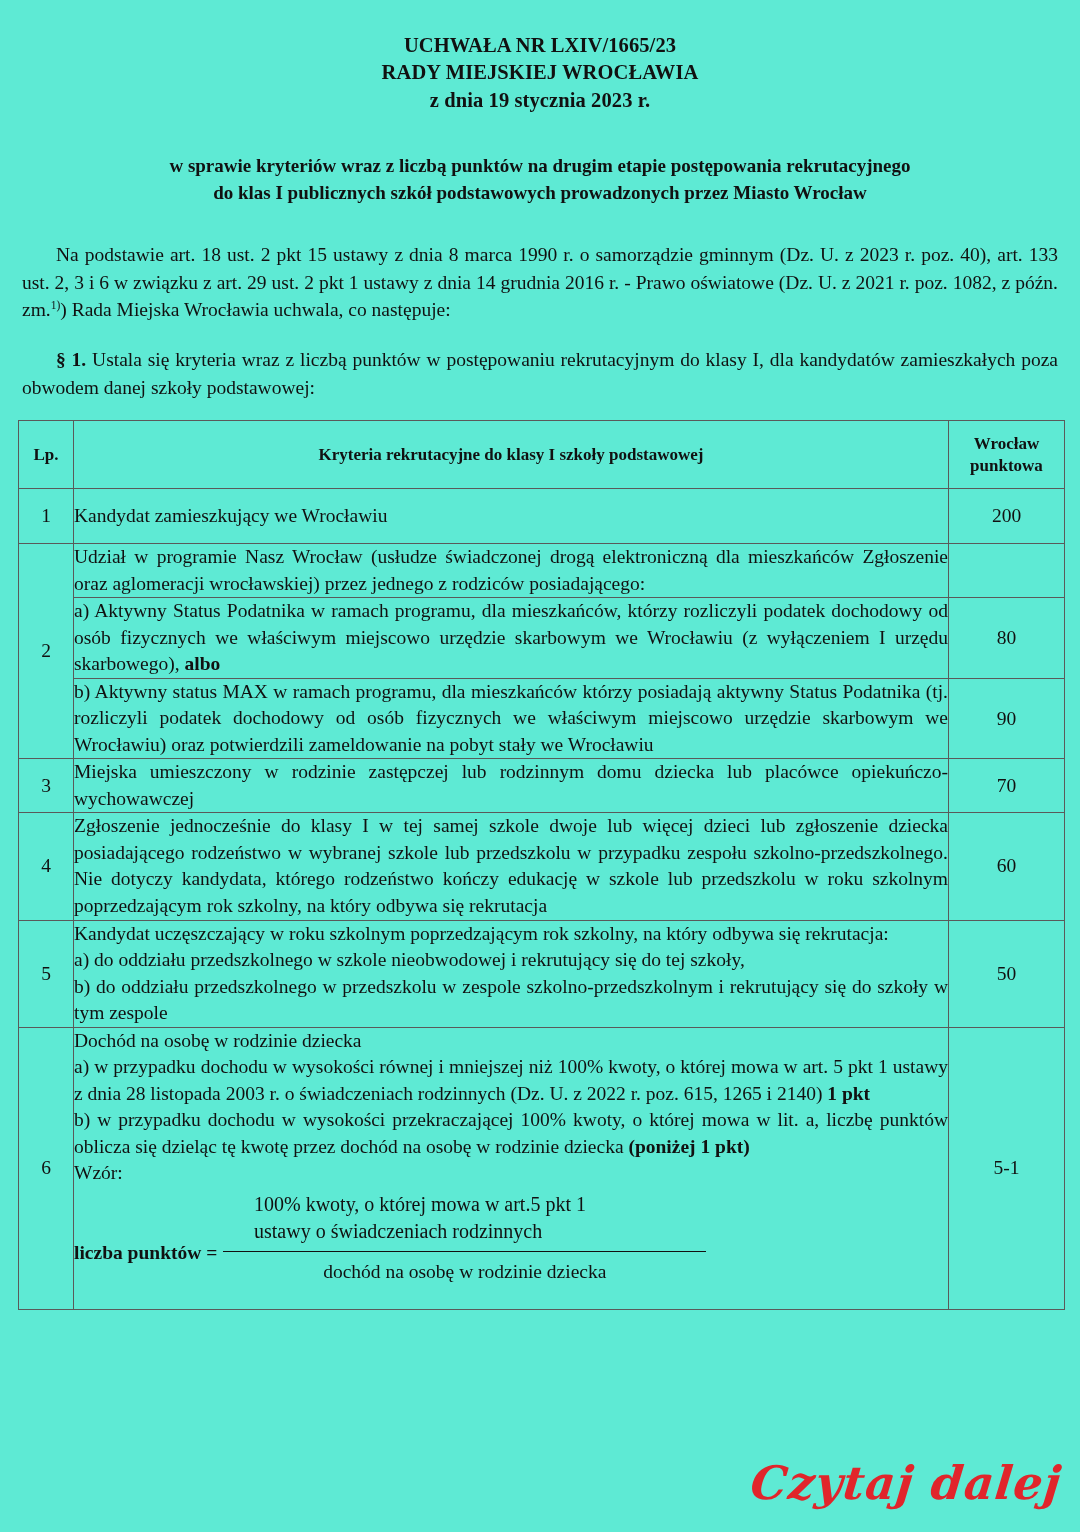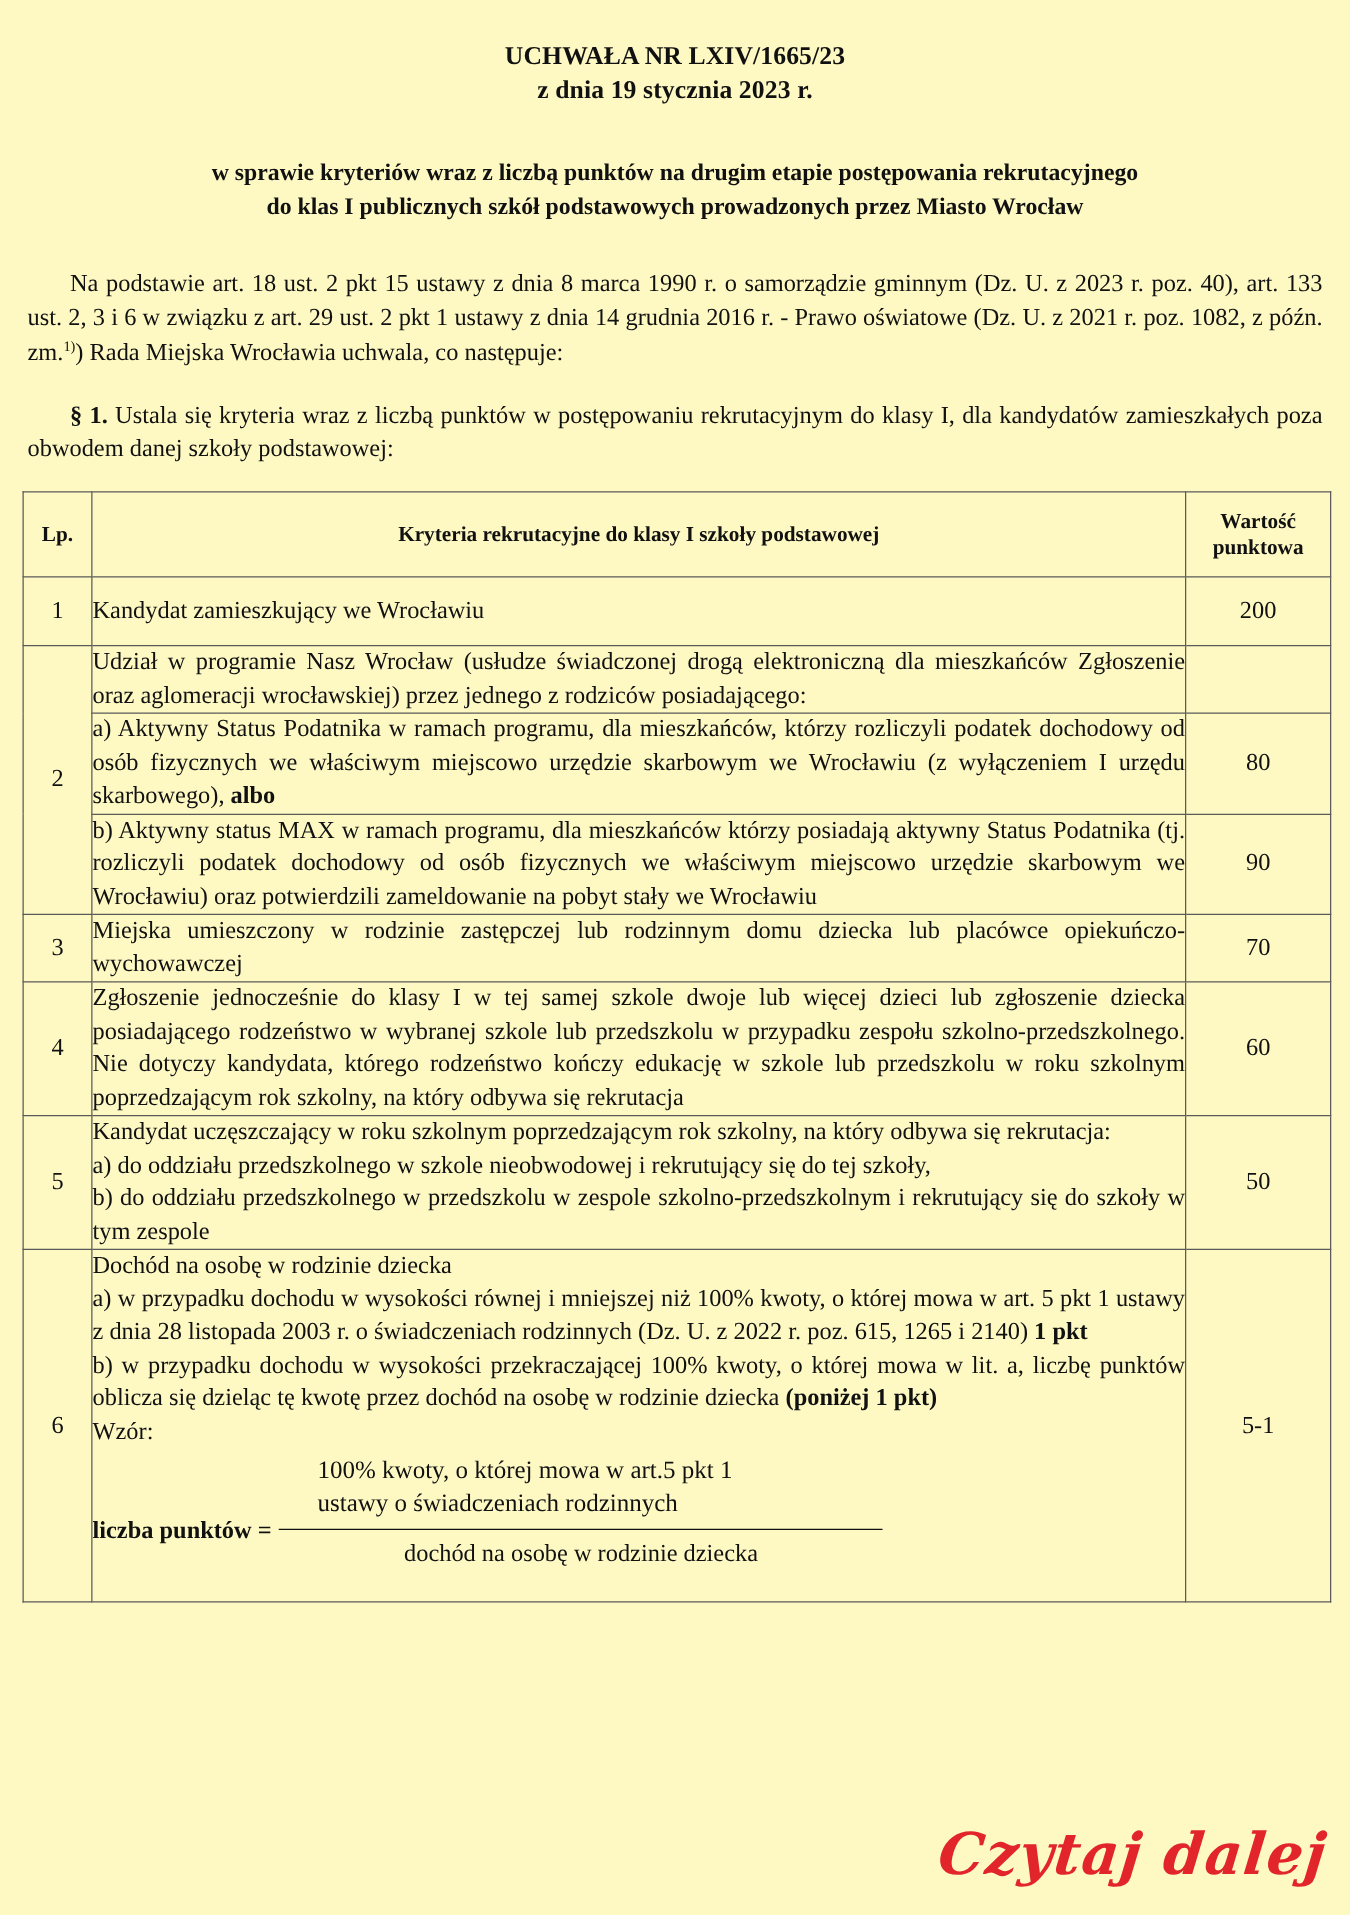--- a/index.html
+++ b/index.html
@@ -5,21 +5,21 @@
 <style>
   html, body {
     margin: 0;
     padding: 0;
     background: #ffffff;
   }
   .page {
     position: relative;
     width: 1080px;
     height: 1532px;
-    background: #fef9c3;
+    background: #5eead4;
     color: #111111;
     font-family: "Liberation Serif", "DejaVu Serif", serif;
     overflow: hidden;
     box-sizing: border-box;
   }
 
   
   .doc-header {
     text-align: center;
     padding-top: 32px;
@@ -155,20 +155,21 @@
     white-space: nowrap;
   }
 </style>
 </head>
 <body>
 
 <div class="page">
 
   <div class="doc-header">
     <span class="hline">UCHWAŁA NR LXIV/1665/23</span>
+    <span class="hline">RADY MIEJSKIEJ WROCŁAWIA</span>
     <span class="hline">z dnia 19 stycznia 2023 r.</span>
   </div>
 
   <div class="doc-subject">
     <span class="sline">w sprawie kryteriów wraz z liczbą punktów na drugim etapie postępowania rekrutacyjnego</span>
     <span class="sline">do klas I publicznych szkół podstawowych prowadzonych przez Miasto Wrocław</span>
   </div>
 
   <p class="para para-basis"><span class="ind"></span><span>Na podstawie art. 18 ust. 2 pkt 15 ustawy z dnia 8 marca 1990 r. o samorządzie gminnym (Dz. U. z 2023 r. poz. 40),  art. 133 ust. 2,  3 i 6  w związku  z art. 29 ust. 2 pkt 1 ustawy  z dnia  14 grudnia  2016 r.  -  Prawo oświatowe (Dz. U. z 2021 r. poz. 1082, z późn. zm.</span><sup class="fn">1)</sup><span>) Rada Miejska Wrocławia uchwala, co następuje:</span></p>
 
@@ -178,21 +179,21 @@
     <colgroup>
       <col class="c-lp">
         <col class="c-desc">
         <col class="c-val">
     </colgroup>
     <thead>
       <tr>
         <th>Lp.</th>
         <th class="th-desc">Kryteria rekrutacyjne do klasy I szkoły podstawowej</th>
         <th>
-          <span>Wartość</span><br>
+          <span>Wrocław</span><br>
           <span>punktowa</span>
         </th>
       </tr>
     </thead>
     <tbody>
 
       <tr>
         <td class="lp">1</td>
         <td class="desc" style="vertical-align:middle;padding-top:14px;padding-bottom:14px;">Kandydat zamieszkujący we Wrocławiu</td>
         <td class="val">200</td>

